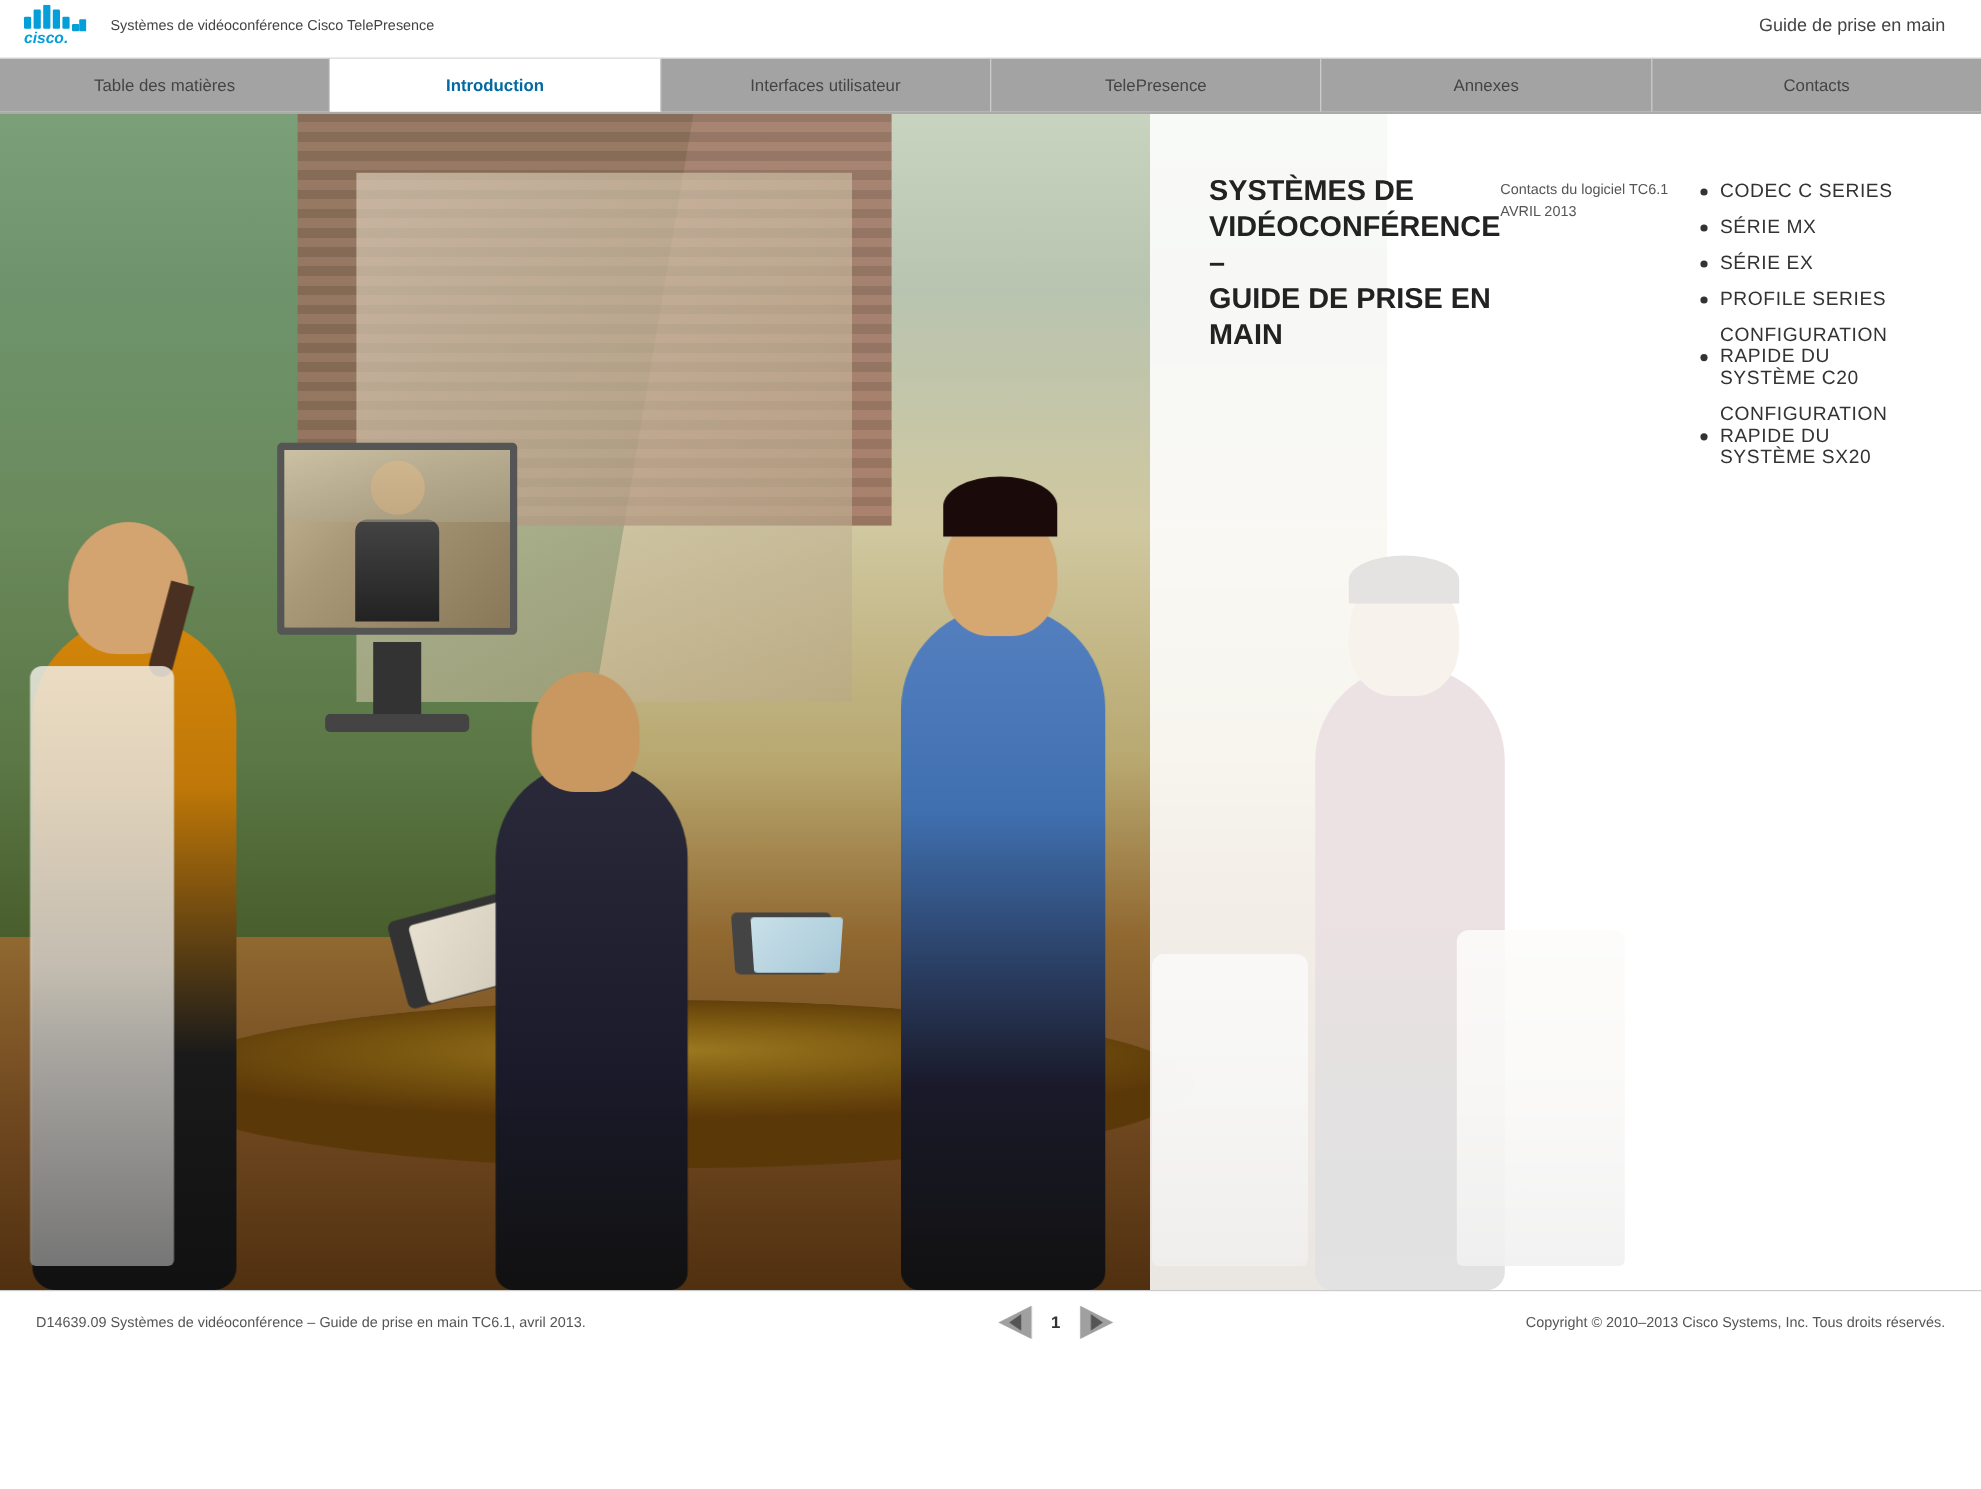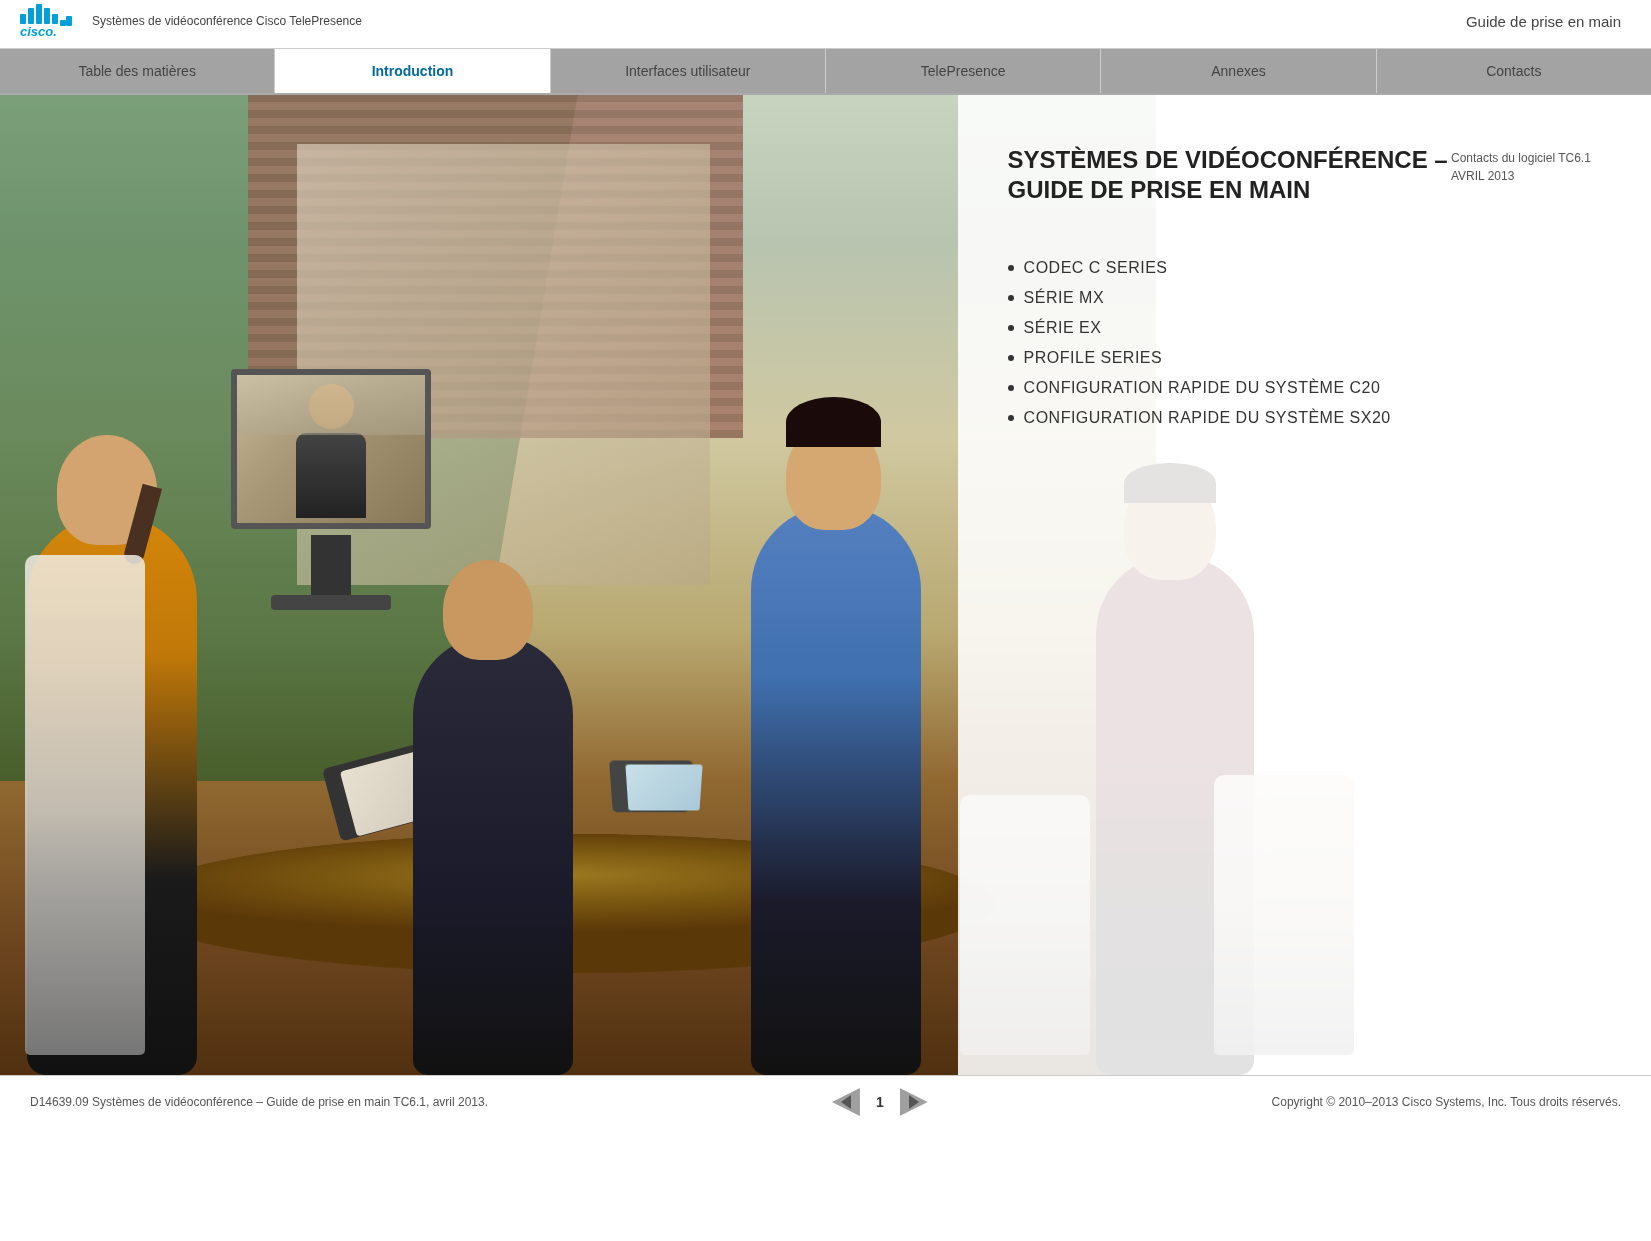--- a/index.html
+++ b/index.html
@@ -104,22 +104,23 @@
     
     .info-panel {
       position: absolute;
       top: 0;
       right: 0;
       width: 42%;
       height: 100%;
       background: rgba(255,255,255,0.88);
       padding: 50px 50px 40px 50px;
       display: flex;
-      flex-direction: column;
+      flex-direction: row;
       justify-content: flex-start;
+      gap: 17px;
     }
 
     .panel-title {
       font-size: 24px;
       font-weight: 900;
       color: #222;
       line-height: 1.25;
       margin-bottom: 28px;
       text-transform: uppercase;
     }

